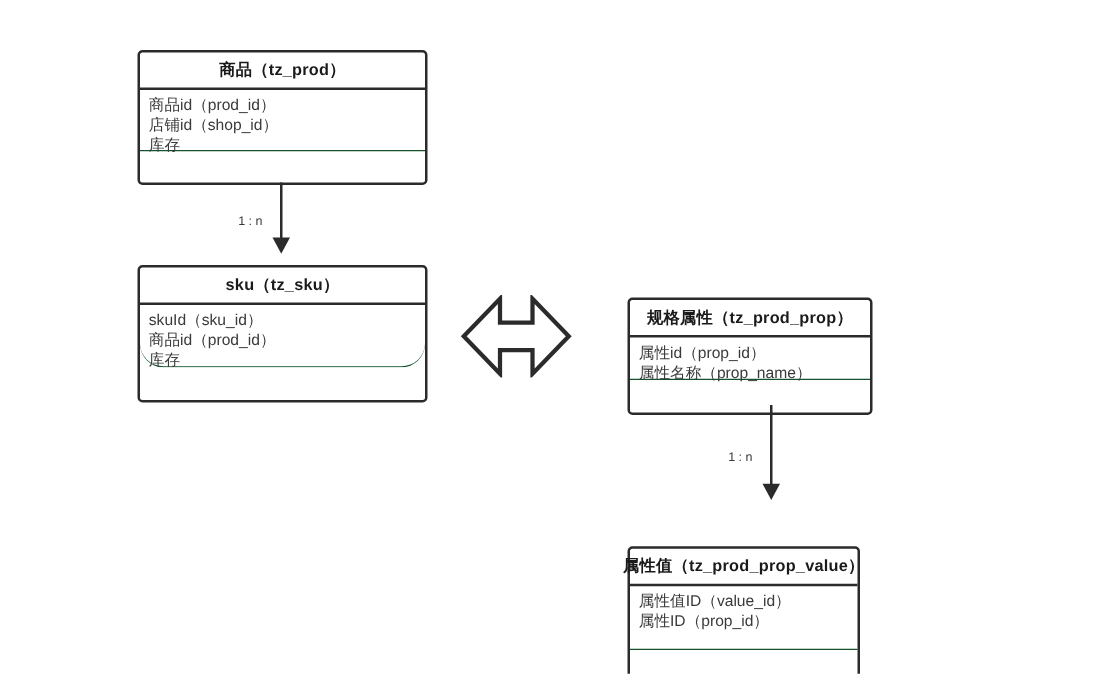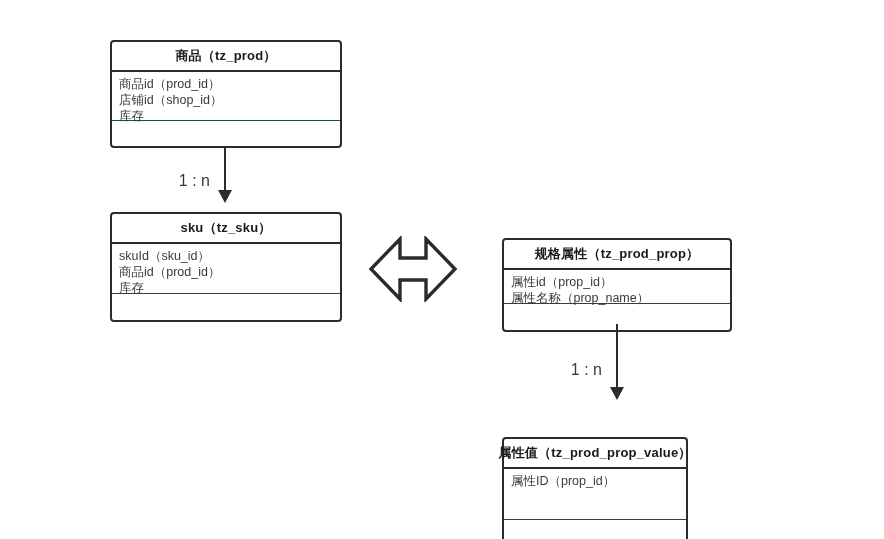--- a/index.html
+++ b/index.html
@@ -56,24 +56,24 @@
   .entity-footer {
     box-sizing: border-box;
   }
 
   
   #box-prod       { left: 110px; top: 40px;  width: 232px; }
   #box-prod .entity-fields  { height: 49px; }
   #box-prod .entity-footer  { height: 25px; }
 
   #box-sku        { left: 110px; top: 212px; width: 232px; }
-  #box-sku .entity-fields   { height: 50px; }
+  #box-sku .entity-fields   { height: 50px; border-radius: 19px; }
   #box-sku .entity-footer   { height: 26px; }
 
-  #box-prop       { left: 502px; top: 238px; width: 230px; }
+  #box-prop       { left: 502px; top: 238px; width: 196px; }
   #box-prop .entity-fields  { height: 34px; }
   #box-prop .entity-footer  { height: 26px; }
 
   #box-propvalue  { left: 502px; top: 405px; width: 186px; margin-top: 32px; }
   #box-propvalue .entity-fields { height: 51px; }
   #box-propvalue .entity-footer { height: 27px; }
 
   
   .conn-line {
     position: absolute;
@@ -83,21 +83,21 @@
   .conn-arrow {
     position: absolute;
     width: 0;
     height: 0;
     border-left: 7px solid transparent;
     border-right: 7px solid transparent;
     border-top: 13px solid #2b2b2b;
   }
   .conn-label {
     position: absolute;
-    font-size: 16px;
+    font-size: 10px;
     color: #3a3a3a;
     white-space: nowrap;
   }
 
   #conn1-line  { left: 224px; top: 146px; height: 46px; }
   #conn1-arrow { left: 218px; top: 190px; }
   #conn1-label { left: 210px; top: 172px; transform: translateX(-100%); }
 
   #conn2-line  { left: 616px; top: 324px; height: 65px; }
   #conn2-arrow { left: 610px; top: 387px; }
@@ -153,18 +153,19 @@
     <div class="entity-footer"></div>
   </div>
 
   <div class="conn-line" id="conn2-line"></div>
   <div class="conn-arrow" id="conn2-arrow"></div>
   <div class="conn-label" id="conn2-label">1 : n</div>
 
   <div class="entity" id="box-propvalue">
     <div class="entity-header">属性值（tz_prod_prop_value）</div>
     <div class="entity-fields">
+      <div class="field-row">属性值ID（value_id）</div>
       <div class="field-row">属性ID（prop_id）</div>
     </div>
     <div class="entity-footer"></div>
   </div>
 
 </div>
 
 </body></html>

